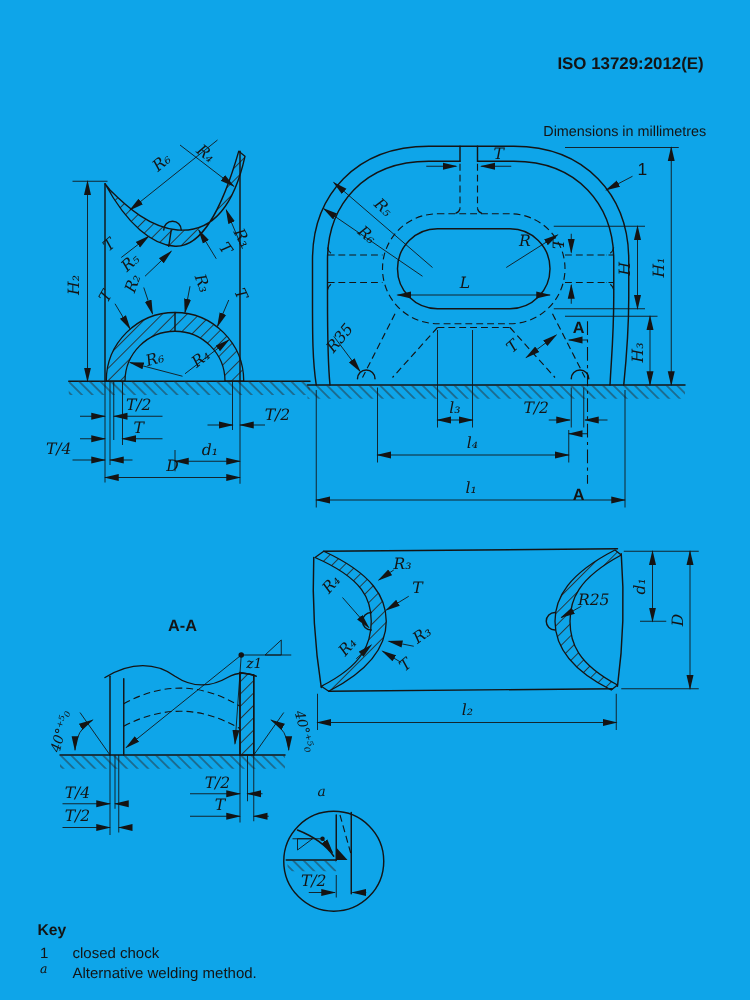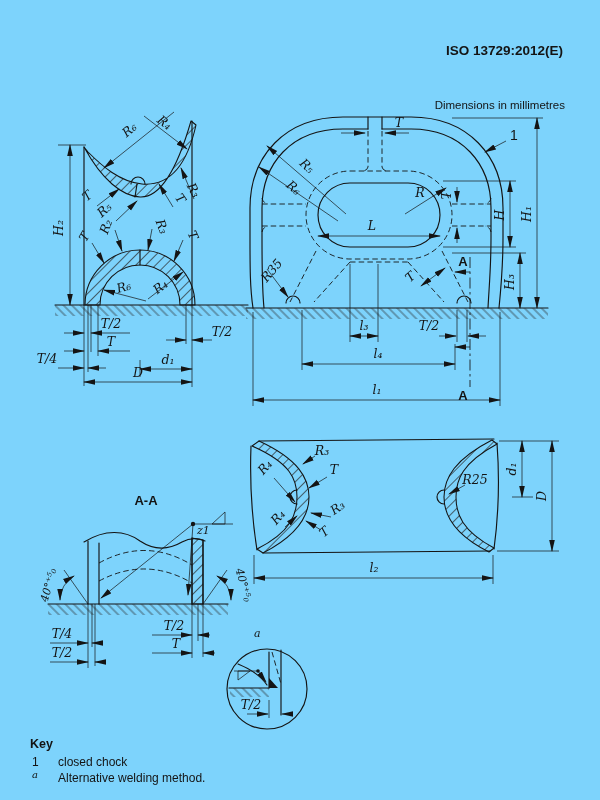--- a/index.html
+++ b/index.html
@@ -1,16 +1,16 @@
 <!DOCTYPE html>
 <html><head>
 <meta charset="utf-8">
 <style>
   html,body{margin:0;padding:0;background:#fff;}
-  .page{position:relative;width:600px;height:800px;background:#7dd3fc;overflow:hidden;
+  .page{position:relative;width:600px;height:800px;background:#0ea5e9;overflow:hidden;
         font-family:"Liberation Sans",sans-serif;}
   svg{display:block}
   .thin{stroke:#141414;stroke-width:.7;fill:none}
   .outline{stroke:#141414;stroke-width:1.15;fill:none;stroke-linecap:round;stroke-linejoin:round}
   .hatched{fill:url(#sh);stroke:#141414;stroke-width:1.05;stroke-linejoin:round}
   .hidden-line{stroke:#141414;stroke-width:.9;fill:none;stroke-dasharray:5.5 3.2}
   .cutline{stroke:#141414;stroke-width:.85;fill:none;stroke-dasharray:11 3.5 2.5 3.5}
   .ghr{fill:url(#gh);stroke:none}
   text{fill:#141414}
   .dl{font:italic 12.5px "DejaVu Serif",serif}

